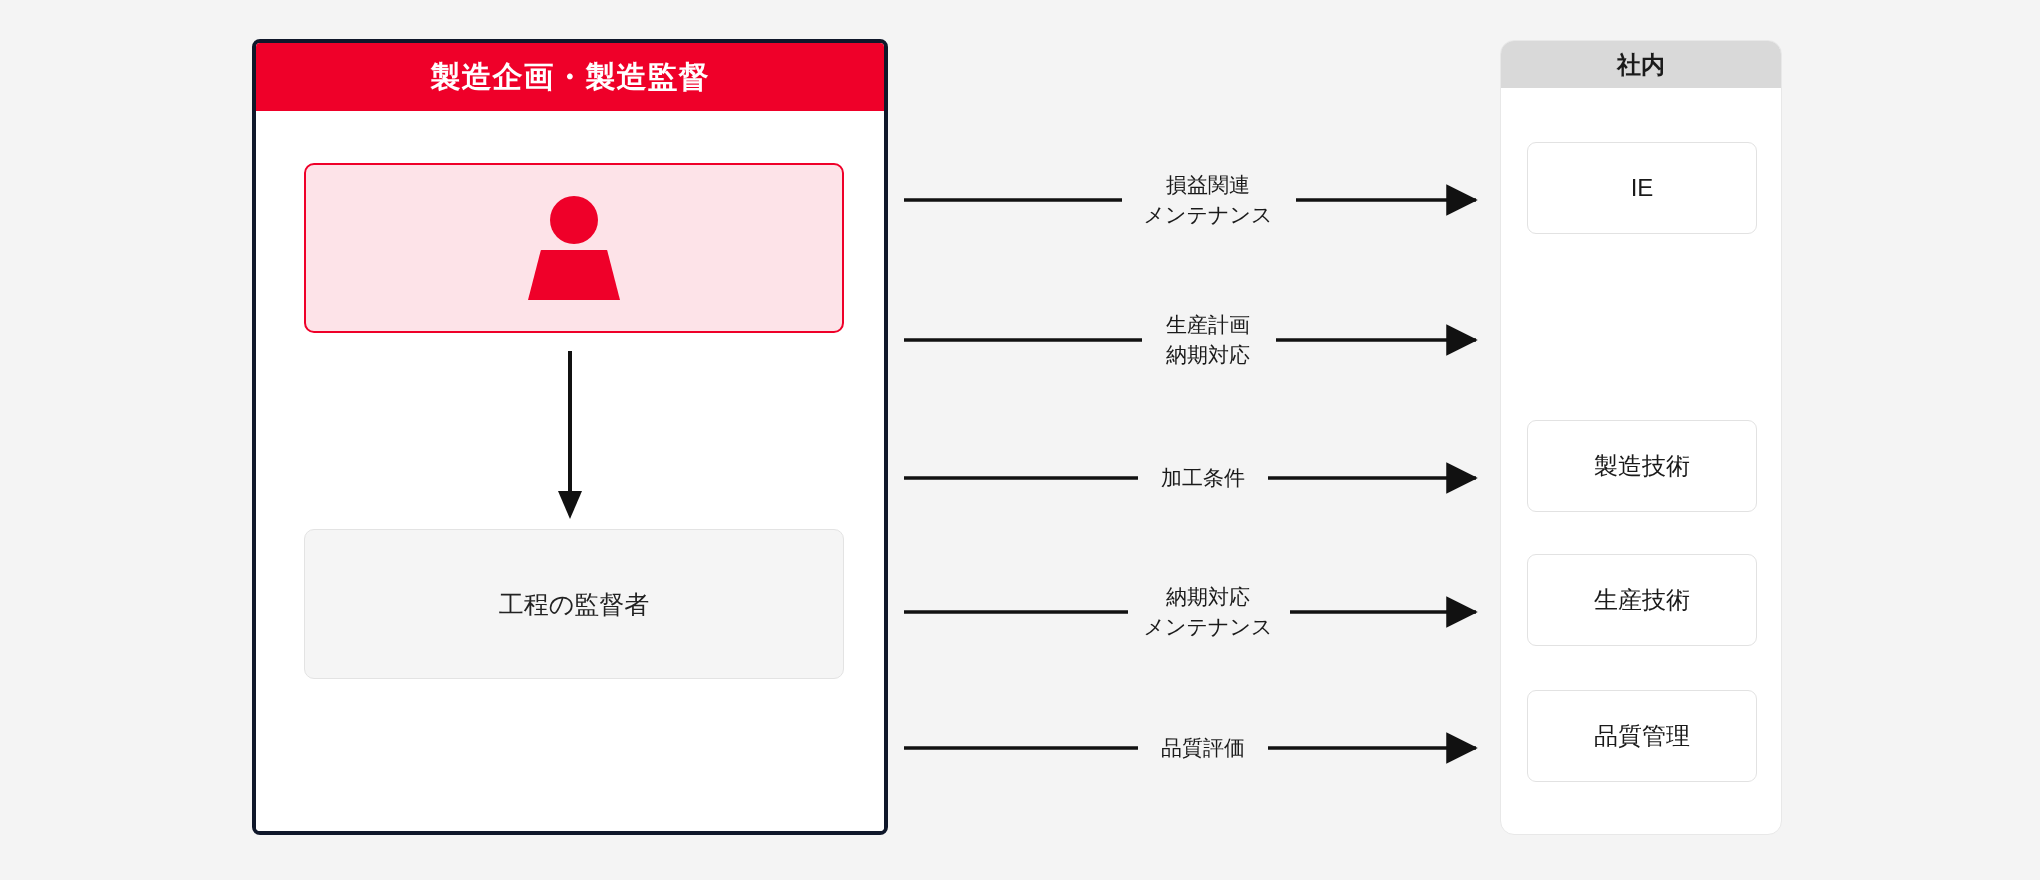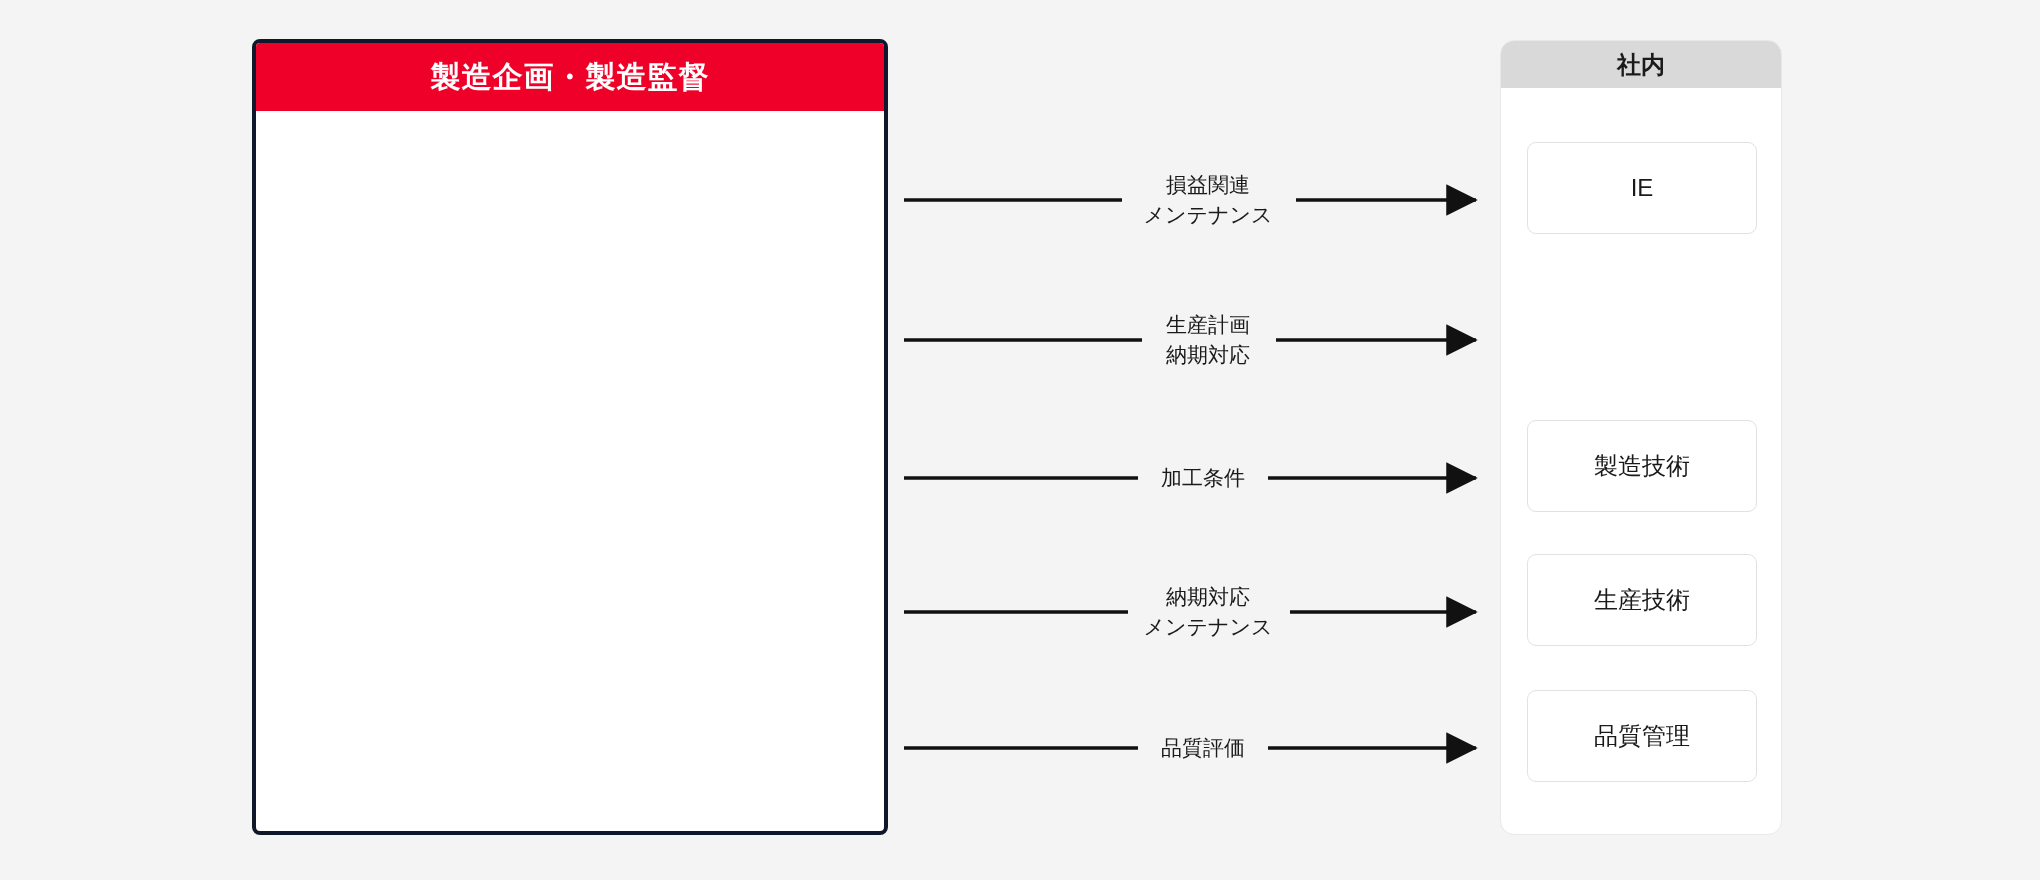--- a/index.html
+++ b/index.html
@@ -180,20 +180,36 @@
   }
 </style>
 </head>
 <body>
 
 <div id="stage">
 
   <div id="left-panel">
     <div id="left-panel-header">製造企画・製造監督</div>
 
+    <div id="left-panel-body">
+
+      <div class="person-card">
+        <div class="person-icon">
+          <div class="head"></div>
+          <div class="body"></div>
+        </div>
+      </div>
+
+      <svg class="down-arrow" width="30" height="170" viewBox="0 0 30 170">
+        <line x1="15" y1="0" x2="15" y2="146" stroke="#111111" stroke-width="4"></line>
+        <polygon points="15,168 3,140 27,140" fill="#111111"></polygon>
+      </svg>
+
+      <div class="process-box">工程の監督者</div>
+    </div>
   </div>
 
   <svg id="connectors" viewBox="0 0 2040 880">
     <defs>
       <marker id="arrowhead" markerWidth="9" markerHeight="9" refX="8.5" refY="4.5" orient="auto">
         <polygon points="0,0 9,4.5 0,9" fill="#111111"></polygon>
       </marker>
     </defs>
 
     <line x1="904" y1="200" x2="1122" y2="200" stroke="#111111" stroke-width="3.5"></line>

